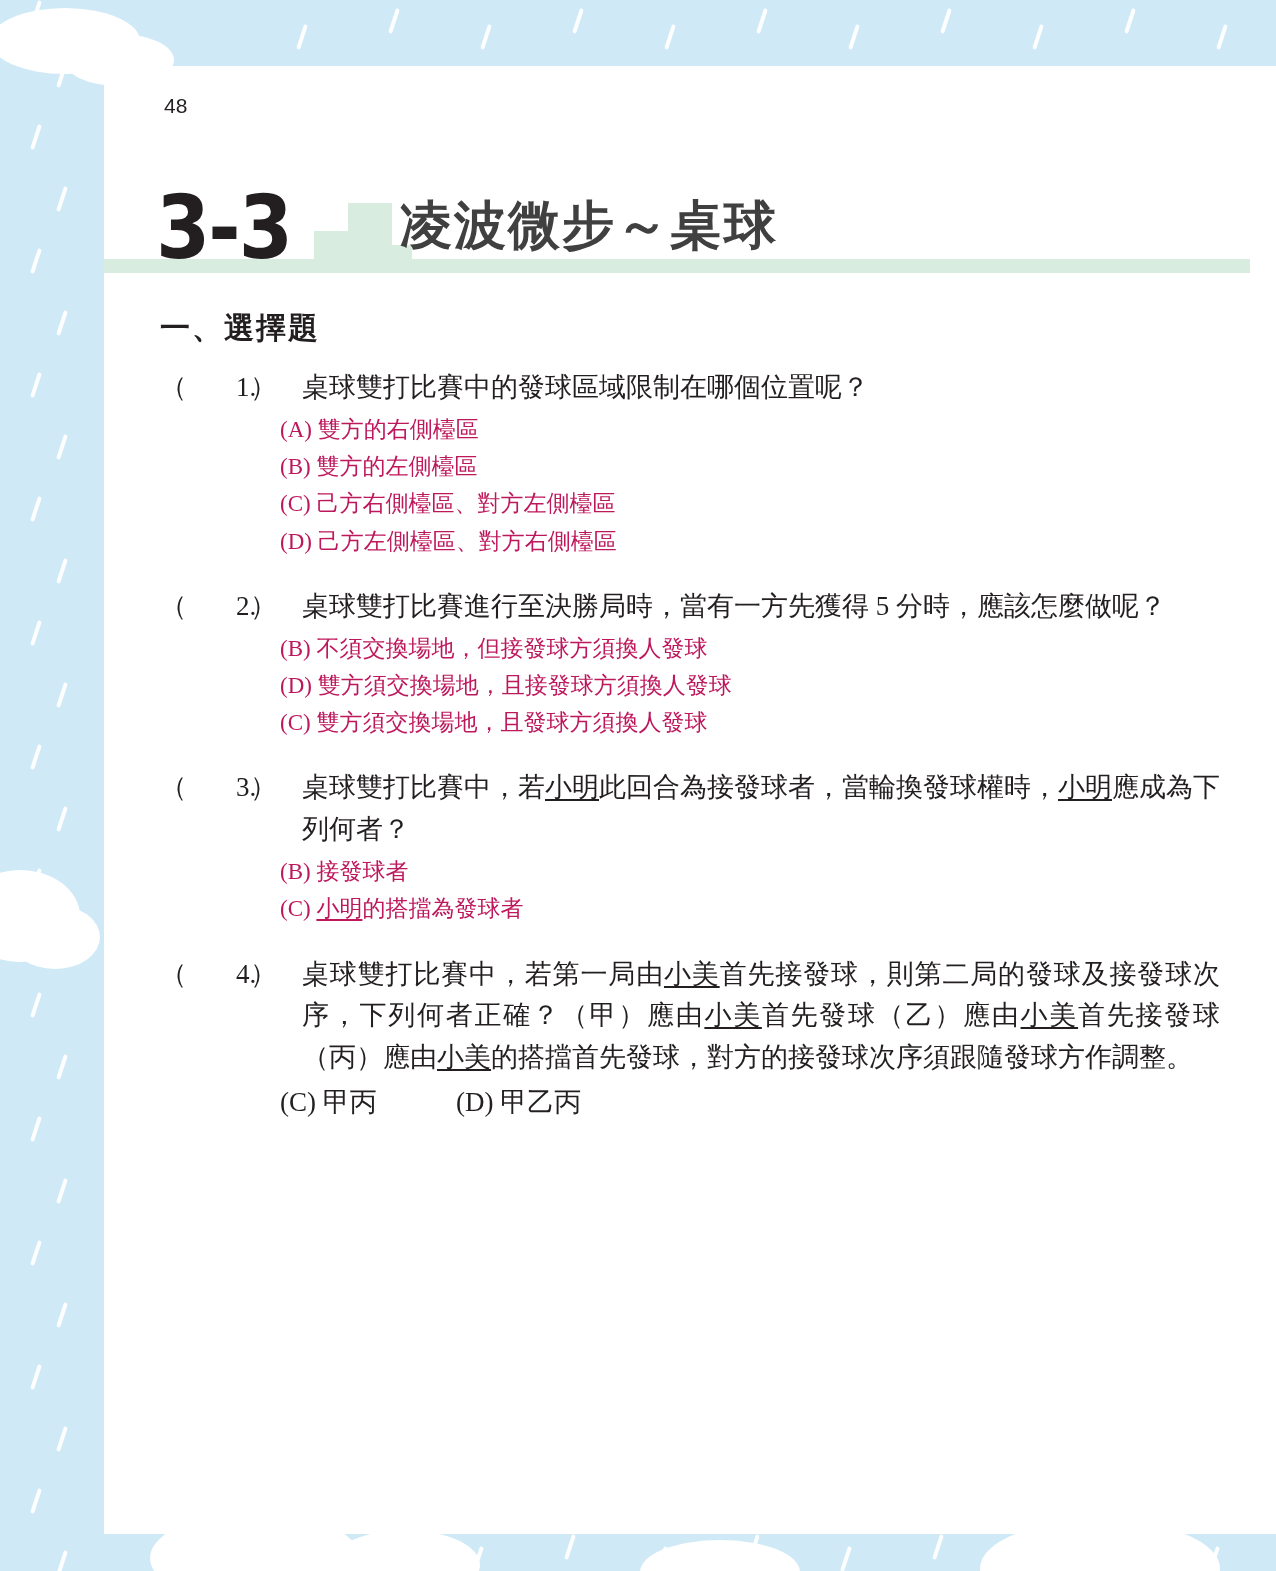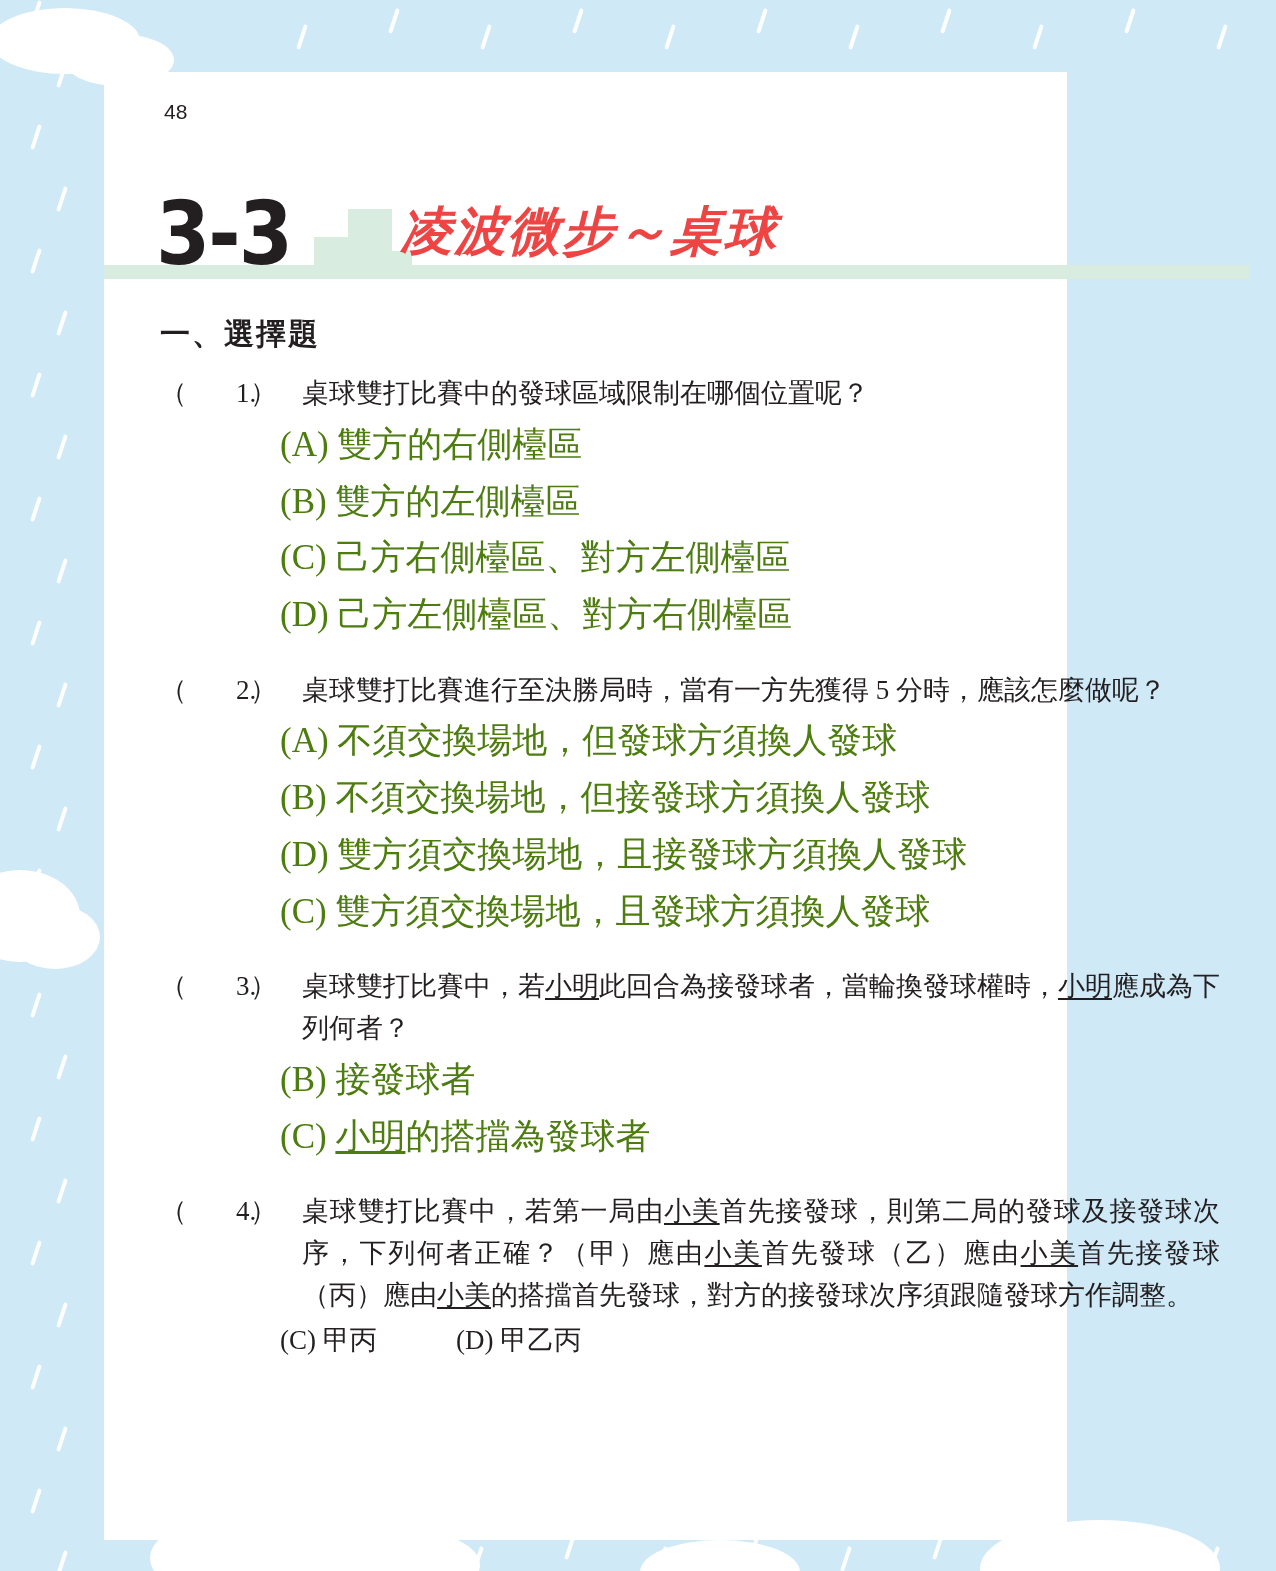--- a/index.html
+++ b/index.html
@@ -33,25 +33,24 @@
   .cloud {
     position: absolute;
     background: #ffffff;
     border-radius: 50%;
   }
 
   
   #page-sheet {
     position: absolute;
     left: 104px;
-    top: 72px;
-    width: 932px;
+    top: 66px;
+    width: 1172px;
     height: 1468px;
     background: #ffffff;
-    padding-left: 31px;
   }
 
   
   .page-number {
     position: absolute;
     left: 60px;
     top: 28px;
     font-size: 21px;
     color: #231f20;
     font-family: "Liberation Sans", sans-serif;
@@ -107,24 +106,23 @@
     font-family: "DejaVu Sans", sans-serif;
     transform: scaleY(1.12);
     transform-origin: left top;
   }
   .chapter-title {
     position: absolute;
     left: 296px;
     top: 40px;
     font-size: 52px;
     font-weight: bold;
-    color: #ef4444;
+    color: #404040;
     letter-spacing: 2px;
     font-family: "DejaVu Sans", "Liberation Sans", sans-serif;
-    font-style: italic;
   }
 
   
   #content {
     position: absolute;
     left: 56px;
     top: 242px;
     width: 1060px;
   }
   .section-heading {
@@ -162,23 +160,23 @@
     flex: 1 1 auto;
     text-align: justify;
     letter-spacing: 0px;
     margin-left: 22px;
   }
   .opts {
     margin-top: 2px;
     padding-left: 120px;
   }
   .opt {
-    font-size: 35px;
+    font-size: 23px;
     line-height: 1.62;
-    color: #4d7c0f;
+    color: #be185d;
   }
   .opt-inline-row {
     display: flex;
     font-size: 27px;
     line-height: 1.62;
     color: #231f20;
   }
   .opt-inline-row > span:first-child {
     width: 176px;
     flex: 0 0 176px;
@@ -282,21 +280,20 @@
       </div>
     </div>
 
     <div class="question">
       <div class="q-head">
         <span class="q-bracket">（　）</span>
         <span class="q-num">2.</span>
         <span class="q-text">桌球雙打比賽進行至決勝局時，當有一方先獲得 5 分時，應該怎麼做呢？</span>
       </div>
       <div class="opts">
-        <div class="opt">(A) 不須交換場地，但發球方須換人發球</div>
         <div class="opt">(B) 不須交換場地，但接發球方須換人發球</div>
         <div class="opt">(D) 雙方須交換場地，且接發球方須換人發球</div>
         <div class="opt">(C) 雙方須交換場地，且發球方須換人發球</div>
       </div>
     </div>
 
     <div class="question">
       <div class="q-head">
         <span class="q-bracket">（　）</span>
         <span class="q-num">3.</span>

